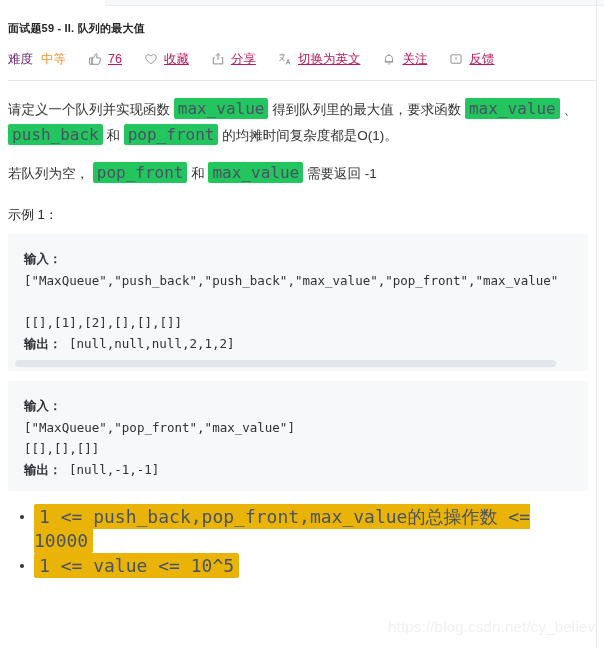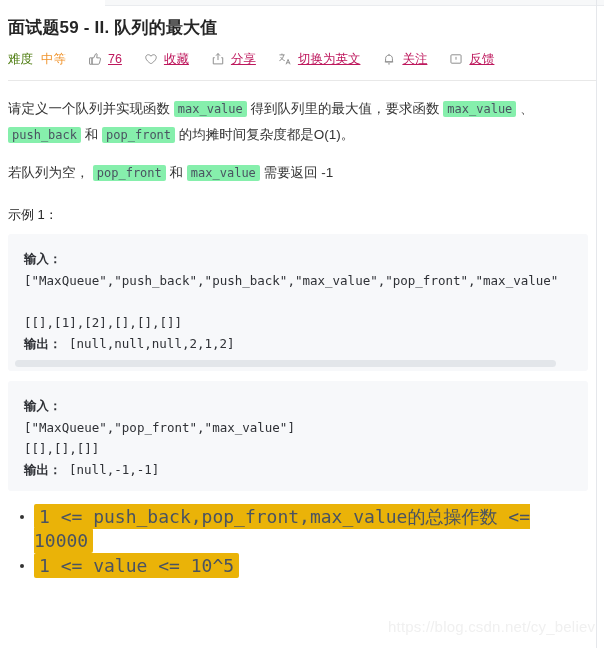--- a/index.html
+++ b/index.html
@@ -44,21 +44,21 @@
     left: 0;
     width: 596px;
     height: 648px;
     padding: 0 8px 0 8px;
     overflow: hidden;
   }
 
   
   .title {
     margin: 18px 0 0 0;
-    font-size: 17px;
+    font-size: 11px;
     font-weight: bold;
     color: #262626;
     letter-spacing: .2px;
     line-height: 20px;
   }
 
   .meta-bar {
     display: flex;
     align-items: center;
     margin-top: 11px;
@@ -67,21 +67,21 @@
     height: 20px;
   }
   .meta-item {
     display: flex;
     align-items: center;
     margin-right: 22px;
     white-space: nowrap;
     cursor: pointer;
   }
   .meta-item.static { cursor: default; }
-  .meta-label { color: #4d7c0f; }
+  .meta-label { color: #701a75; }
   .difficulty-value {
     color: #f0932b;
     margin-left: 8px;
   }
   .ic {
     display: inline-block;
     width: 14px;
     height: 14px;
     margin-right: 6px;
     flex: none;
@@ -101,22 +101,22 @@
   .para {
     font-size: 13.5px;
     line-height: 25px;
     color: #333333;
     margin: 15px 0 0 0;
   }
   .para.second { margin-top: 12px; }
 
   code.inline {
     font-family: "DejaVu Sans Mono", "Liberation Mono", monospace;
-    font-size: 12px;
-    background: #86efac;
+    font-size: 16px;
+    background: #22c55e;
     color: #4a5361;
     padding: 1px 4px;
     border-radius: 2px;
     white-space: nowrap;
   }
 
   .section-label {
     font-size: 13px;
     font-weight: normal;
     color: #262626;

